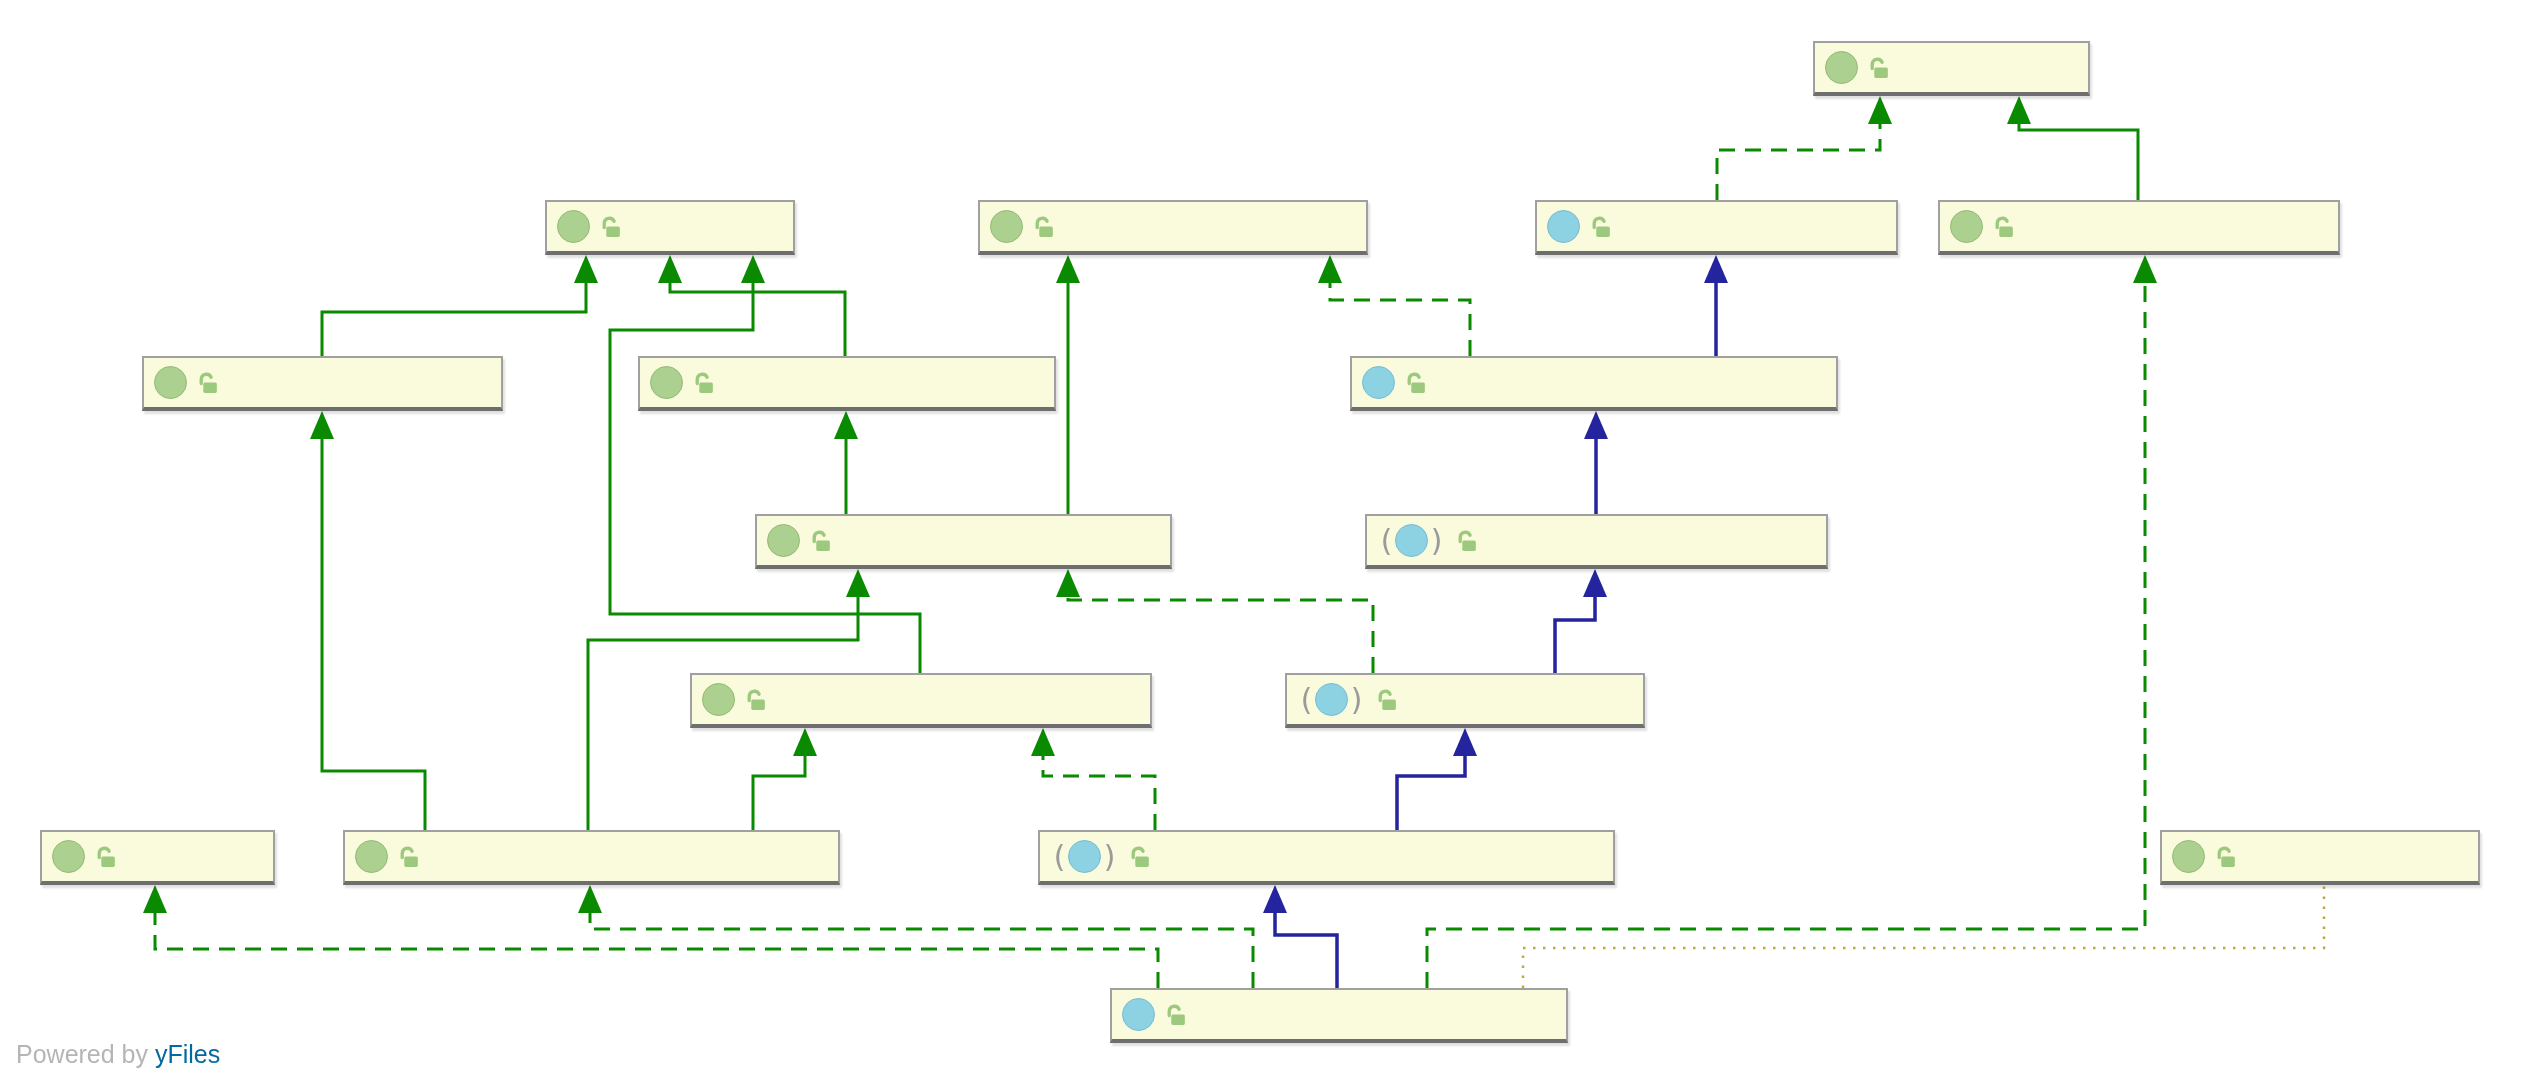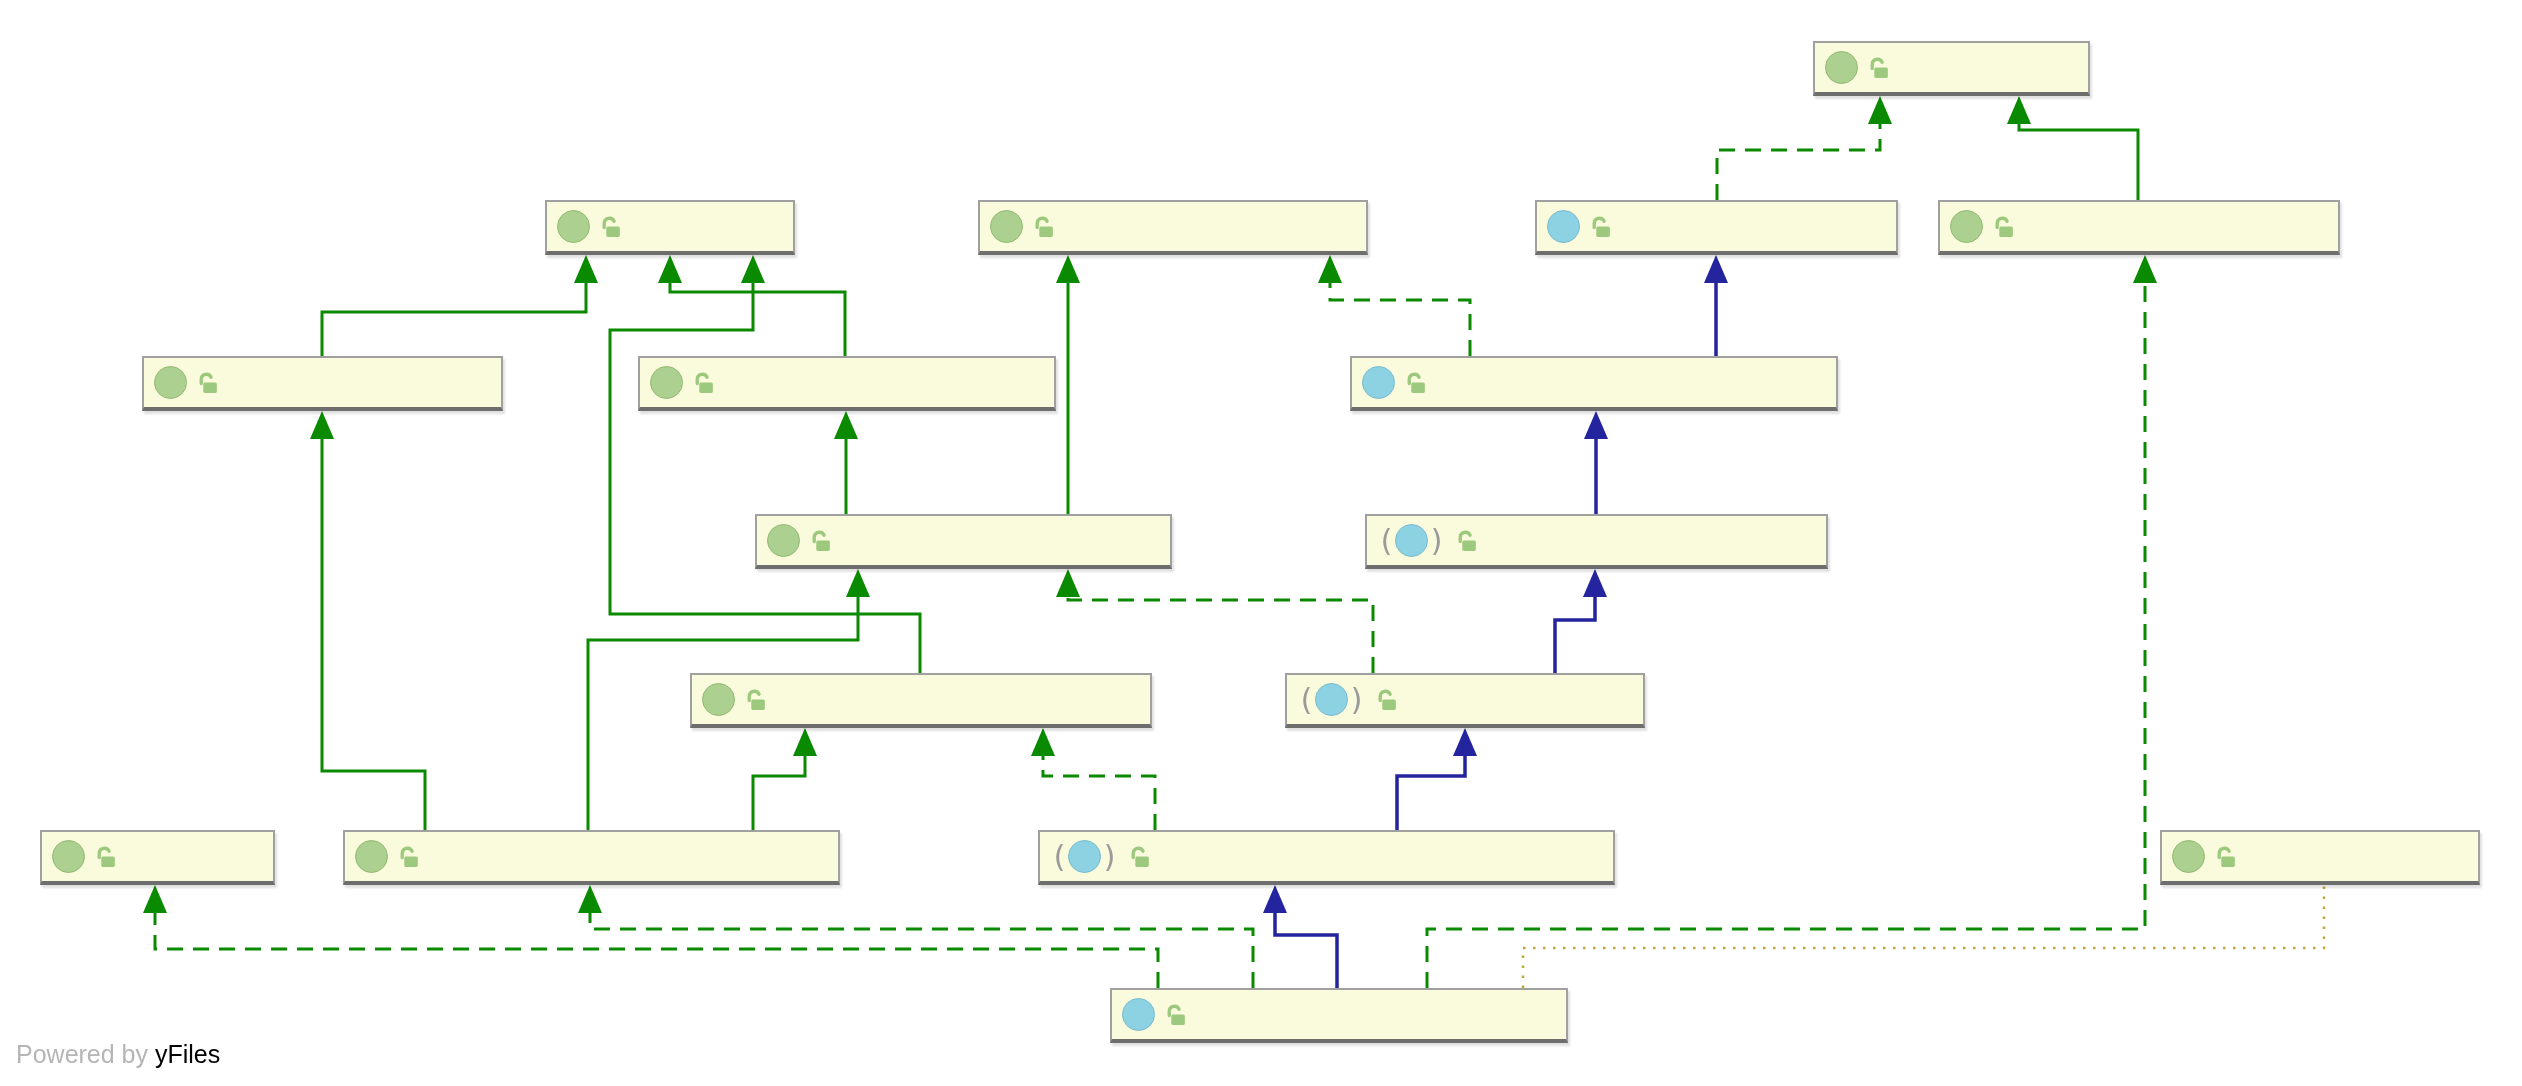--- a/index.html
+++ b/index.html
@@ -14,21 +14,21 @@
          font-size:21px;color:#3e3e3e;flex:0 0 auto;}
   .badge.iface{background:#abd08f;border:1px solid #93ba74;}
   .badge.cls{background:#8dd2e3;border:1px solid #76bccf;}
   .badge.anno{background:#abd08f;border:1px solid #93ba74;}
   .paren{color:#9a9a9a;font-size:30px;line-height:31px;}
   .lock{margin-left:9px;flex:0 0 auto;}
   .label{flex:1 1 auto;text-align:center;font-size:26px;color:#000;white-space:nowrap;
          padding:0 6px;letter-spacing:-1px;}
   #watermark{position:absolute;left:16px;top:1040px;font-family:"Liberation Sans","DejaVu Sans",sans-serif;
              font-size:25px;color:#b5b5b5;}
-  #watermark .brand{color:#000000;}
+  #watermark .brand{color:#0369a1;}
 </style>
 </head>
 <body>
 
 <div id="canvas">
   <svg id="edges-layer" width="2522" height="1086" viewBox="0 0 2522 1086" xmlns="http://www.w3.org/2000/svg">
       <polyline points="322,356 322,312 586,312 586,281" fill="none" stroke="#0a8a00" stroke-width="3"></polyline>
       <path d="M586 255 L574 283 L598 283 Z" fill="#0a8a00"></path>
       <polyline points="845,356 845,292 670,292 670,281" fill="none" stroke="#0a8a00" stroke-width="3"></polyline>
       <path d="M670 255 L658 283 L682 283 Z" fill="#0a8a00"></path>

